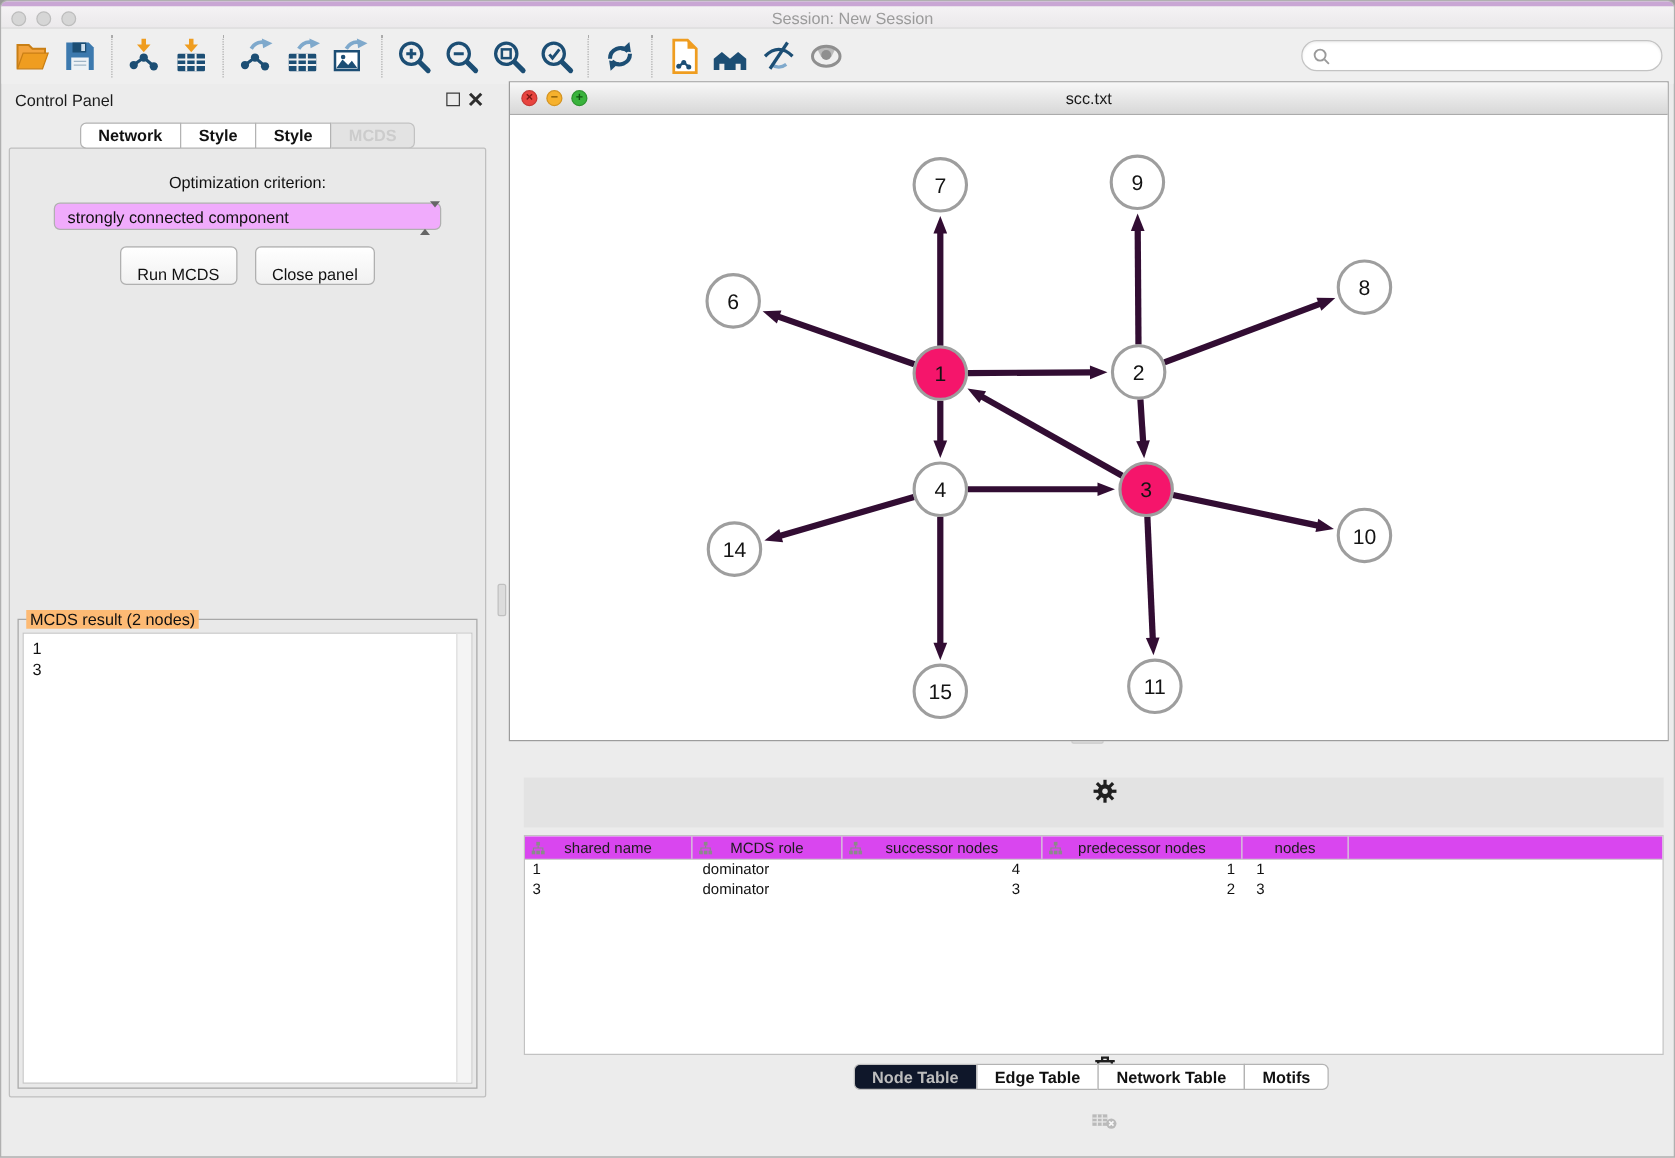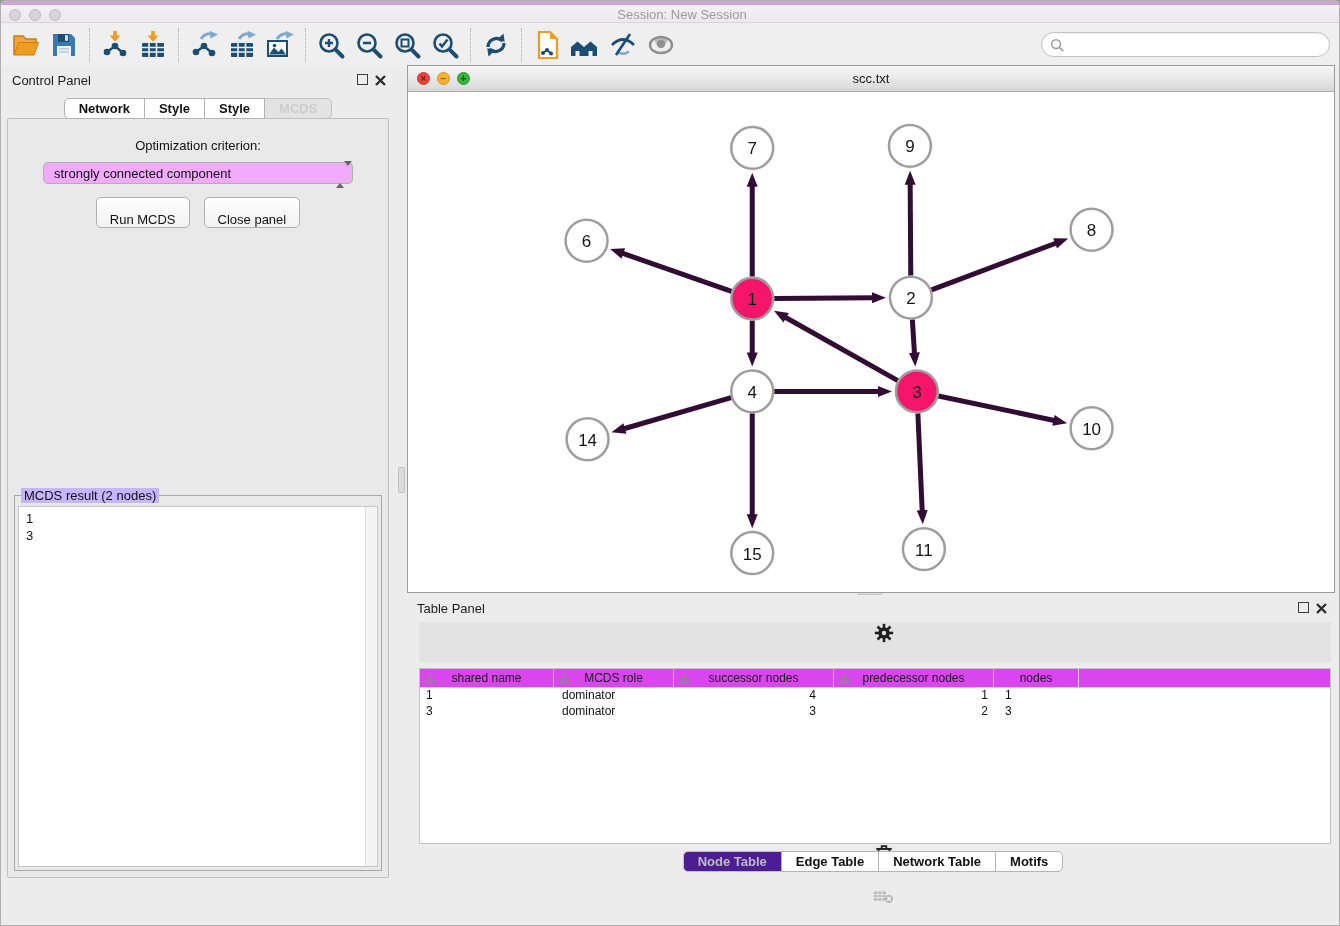--- a/index.html
+++ b/index.html
@@ -61,21 +61,21 @@
   .dd-arrows .up { width:0; height:0; border-left:4.5px solid transparent; border-right:4.5px solid transparent;
                    border-bottom:5px solid #666; margin-bottom:3px; }
   .dd-arrows .down { width:0; height:0; border-left:4.5px solid transparent; border-right:4.5px solid transparent;
                      border-top:5px solid #666; }
   .btn-row { display:flex; justify-content:center; gap:14px; margin-top:13px; }
   .mac-btn { height:31px; padding:12px 13px; font-size:13px; color:#111; line-height:19px;
              background:linear-gradient(#ffffff,#f1f1f1); border:1px solid #b0b0b0; border-radius:5px; }
 
   .result-fieldset { position:absolute; left:6px; right:6px; top:376px; bottom:6px;
                      border:1px solid #a8a8a8; }
-  .result-legend { position:absolute; left:6px; top:-8px; padding:0 3px; background:#c4b5fd;
+  .result-legend { position:absolute; left:6px; top:-8px; padding:0 3px; background:#fdba74;
                    font-size:13px; color:#111; }
   .result-area { position:absolute; left:3px; right:3px; top:10px; bottom:3px; background:#fff;
                  border:1px solid #c6c6c6; font-size:13px; color:#111; }
   .result-lines { padding:3px 7px; line-height:17px; }
   .result-scroll { position:absolute; right:0; top:0; bottom:0; width:12px; background:#f4f4f4;
                    border-left:1px solid #ddd; }
 
   
   .v-grip { position:absolute; left:397px; top:466px; width:7px; height:26px;
             background:#dcdcdc; border:1px solid #c0c0c0; border-radius:2px; }
@@ -114,21 +114,21 @@
                 background:#fff; border:1px solid #c2c2c2; overflow:hidden; }
   .nt-header { display:flex; height:19px; background:#d946ef; border-bottom:1px solid #cfcfcf;
                font-size:12px; color:#1c1c1c;text-align:center; }
   .nt-hcell { position:relative; display:flex; align-items:center; justify-content:center;
               border-right:1px solid #d6d6d6; }
   .nt-hcell svg { position:absolute; left:5px; top:4px; width:11px; height:11px; }
   .nt-row { display:flex; height:16px; font-size:12px; color:#111; }
   .nt-cell { overflow:hidden; white-space:nowrap; }
 
   .tp-tabs { bottom:19px; }
-  .tp-tabs .seg-tab.active { color:#bdbdbd; background:#4c1d95; }
+  .tp-tabs .seg-tab.active { color:#bdbdbd; background:#0f172a; }
 
   
   .status-bar { position:absolute; left:0; right:0; bottom:0; height:36px; background:#ececec;
                 border-top:1px solid #cdcdcd; }
   .list-btn { position:absolute; left:10px; top:7px; width:30px; height:22px; background:#f2f2f2;
               border:1px solid #a9a9a9; border-radius:2px; display:flex; align-items:center; justify-content:center; }
   .list-btn svg { width:19px; height:15px; }
   .memory-btn { position:absolute; right:8px; top:6px; height:24px; padding:0 10px;
                 display:flex; align-items:center; gap:6px;
                 background:linear-gradient(#fdfdfd,#ececec); border:1px solid #ababab; border-radius:4px;
@@ -467,29 +467,20 @@
           </g>
           <g>
             <circle cx="516" cy="458" r="21" fill="#ffffff" stroke="#9e9e9e" stroke-width="2.5"></circle>
             <text x="516" y="459" text-anchor="middle" dominant-baseline="central" font-size="17" fill="#141414" font-family="Liberation Sans, sans-serif">11</text>
           </g>
         </svg>
     </div>
   </div>
 
   <div class="table-panel">
-    <div class="tp-header">
-      <span class="tp-title">Table Panel</span>
-      <span class="win-float"></span>
-      <span class="win-close">
-        <svg viewBox="0 0 13 13">
-            <path d="M2 2 L11 11 M11 2 L2 11" stroke="#2e2e2e" stroke-width="2.4"></path>
-          </svg>
-      </span>
-    </div>
     <div class="tp-toolbar" id="tp-toolbar">
         <div class="tp-icon">
           <svg viewBox="0 0 24 24">
             <g fill="#1f1f1f">
               <rect x="10.6" y="2" width="2.8" height="20"></rect>
               <rect x="10.6" y="2" width="2.8" height="20" transform="rotate(45 12 12)"></rect>
               <rect x="10.6" y="2" width="2.8" height="20" transform="rotate(90 12 12)"></rect>
               <rect x="10.6" y="2" width="2.8" height="20" transform="rotate(135 12 12)"></rect>
               <circle cx="12" cy="12" r="6.2"></circle>
             </g>

